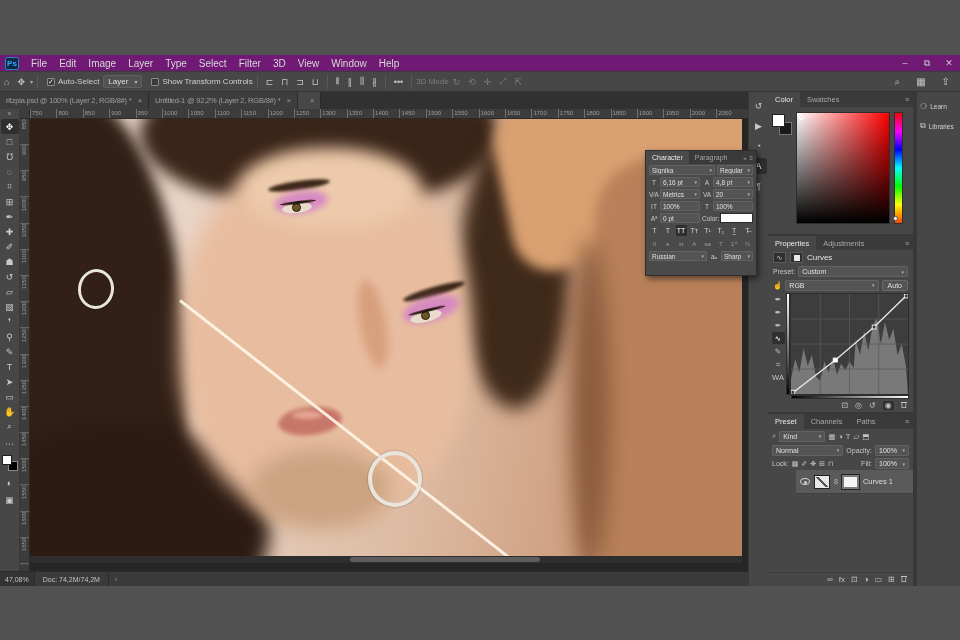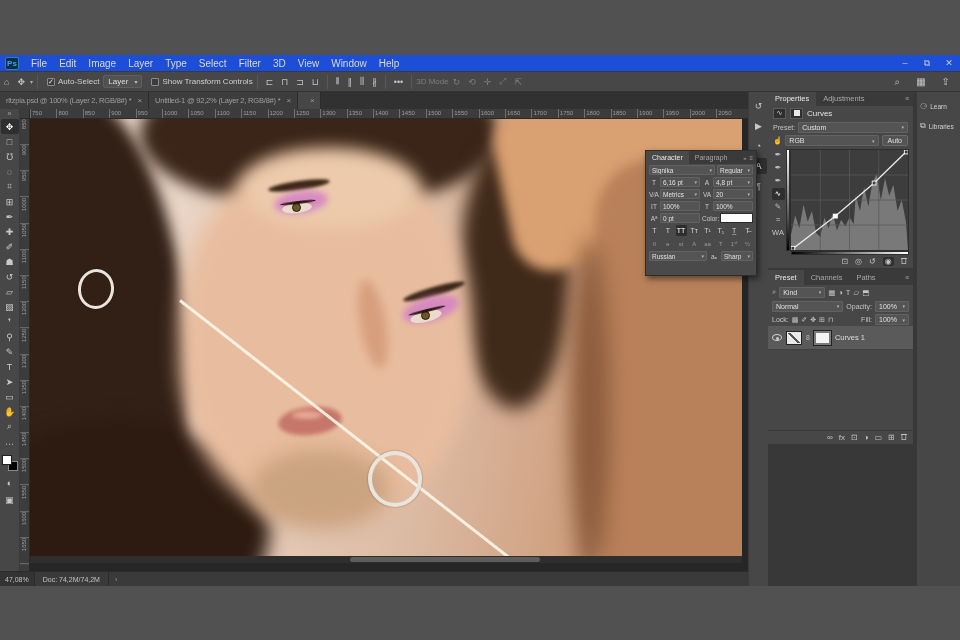--- a/index.html
+++ b/index.html
@@ -1,21 +1,21 @@
 <!DOCTYPE html>
 <html><head>
 <meta charset="utf-8">
 <style>
   * { margin:0; padding:0; box-sizing:border-box; }
   html,body { width:960px; height:640px; background:#515151; overflow:hidden;
     font-family:"Liberation Sans", sans-serif; -webkit-font-smoothing:antialiased; }
   #app { position:absolute; left:0; top:55px; width:960px; height:531px; background:#383838; }
 
   
-  #menubar { position:absolute; left:0; top:0; width:100%; height:17px; background:#1d4ed8;
+  #menubar { position:absolute; left:0; top:0; width:100%; height:17px; background:#701a75;
     display:flex; align-items:center; border-bottom:1px solid #3a3a3a; }
   #ps-logo { width:14px; height:13px; margin:0 6px 0 5px; background:#0d2b44; color:#31a8ff;
     font-size:8px; font-weight:bold; display:flex; align-items:center; justify-content:center;
     border-radius:2px; border:1px solid #2f7fc0; }
   .menu-item { color:#d8d8d8; font-size:10px; padding:0 6px; line-height:17px; cursor:default; }
   #win-controls { margin-left:auto; display:flex; }
   .win-btn { color:#c9c9c9; font-size:9px; width:22px; text-align:center; line-height:17px; }
 
   
   #optionsbar { position:absolute; left:0; top:17px; width:100%; height:20px; background:#474747;
@@ -191,21 +191,21 @@
   #layers-panel { height:174px; display:flex; flex-direction:column; }
   #filter-row { display:flex; align-items:center; height:14px; padding:0 4px; gap:3px; }
   #kind-dd { width:46px; flex:none; }
   .lp-ico { color:#c3c3c3; font-size:7.5px; }
   #blend-row { display:flex; align-items:center; height:14px; padding:0 4px; gap:3px; font-size:7px; color:#c5c5c5; }
   #lock-row { display:flex; align-items:center; height:13px; padding:0 4px; gap:3px; font-size:7px; color:#c5c5c5; }
   #lock-row .lp-ico { font-size:7px; }
   .opacity-dd { width:34px; flex:none; }
   #layers-list { flex:1; }
   .layer-row { display:flex; align-items:center; height:24px; padding:0 0 0 4px; gap:4px; font-size:7.5px; color:#ddd;
-    border-bottom:1px solid #404040; }
+    border-bottom:1px solid #404040;margin-left:28px; }
   .layer-row.selected { background:#5a5a5a; }
   .eye { width:10px; height:7px; border:1px solid #cfcfcf; border-radius:50%; position:relative; flex:none; }
   .eye::after { content:""; position:absolute; left:3px; top:1.5px; width:3px; height:3px; border-radius:50%; background:#cfcfcf; }
   .thumb-curves { width:16px; height:14px; background:#e9e9e9; border:1px solid #222; position:relative; flex:none; }
   .thumb-curves::after { content:""; position:absolute; left:1px; bottom:1px; width:12px; height:10px;
     background:linear-gradient(45deg, transparent 45%, #555 45%, #555 55%, transparent 55%); }
   .link-glyph { color:#bbb; font-size:7px; flex:none; }
   .thumb-mask { width:17px; height:14px; background:#f4f4f4; border:2px solid #7a7a7a; outline:1px solid #222; flex:none; }
   .thumb-photo { width:16px; height:14px; border:1px solid #222; flex:none;
     background:linear-gradient(120deg,#e8d2be 0%,#d8a37e 45%,#5a3a24 70%,#c98a5e 100%); }
@@ -501,20 +501,39 @@
   <div id="dock-strip">
     <div class="strip-btn">↺</div>
       <div class="strip-btn">▶</div>
       <div class="strip-btn">◔</div>
       <div class="strip-btn active">A</div>
       <div class="strip-btn">¶</div>
   </div>
 
   <div id="dock">
 
+    <div class="panel" id="color-panel">
+      <div class="panel-tabs">
+        <div class="p-tab active">Color</div>
+          <div class="p-tab">Swatches</div>
+        <span class="hdr-icons">≡</span>
+      </div>
+      <div id="color-body">
+        <div id="color-swatches">
+          <div id="cfg"></div>
+          <div id="cbg"></div>
+        </div>
+        <div id="color-square">
+          <div id="picker-dot"></div>
+        </div>
+        <div id="hue-bar">
+          <div id="hue-dot"></div>
+        </div>
+      </div>
+    </div>
 
     <div class="panel" id="props-panel">
       <div class="panel-tabs">
         <div class="p-tab active">Properties</div>
           <div class="p-tab">Adjustments</div>
         <span class="hdr-icons">≡</span>
       </div>
       <div id="props-title">
         <span class="badge">∿</span>
         <span class="badge mask"></span>

